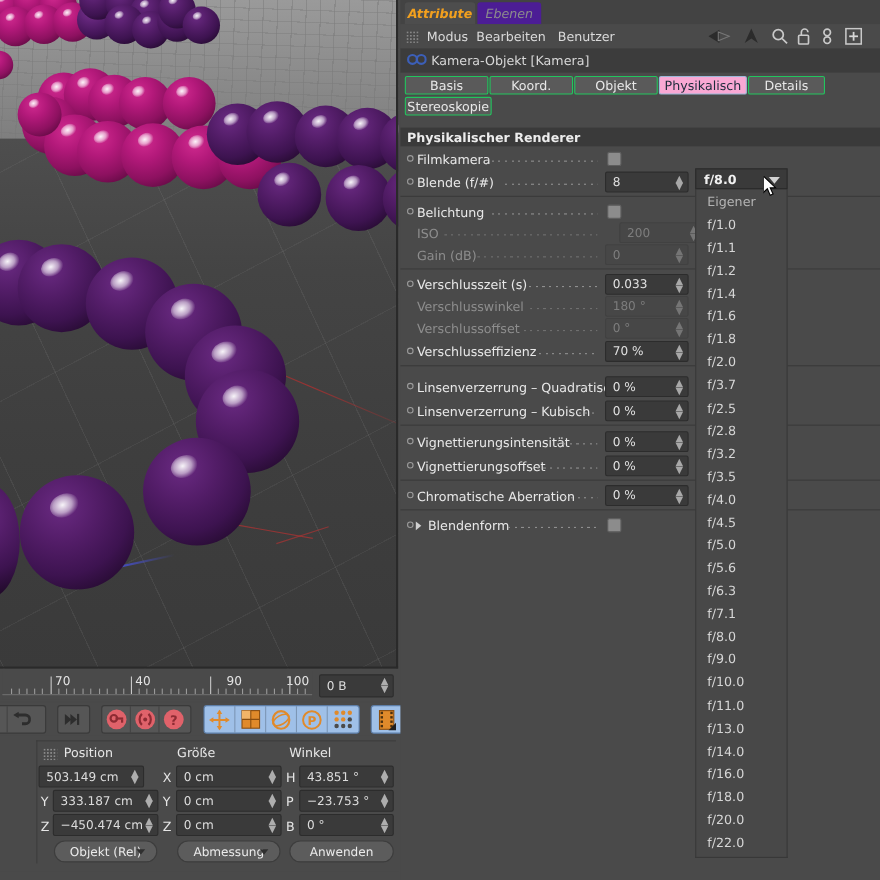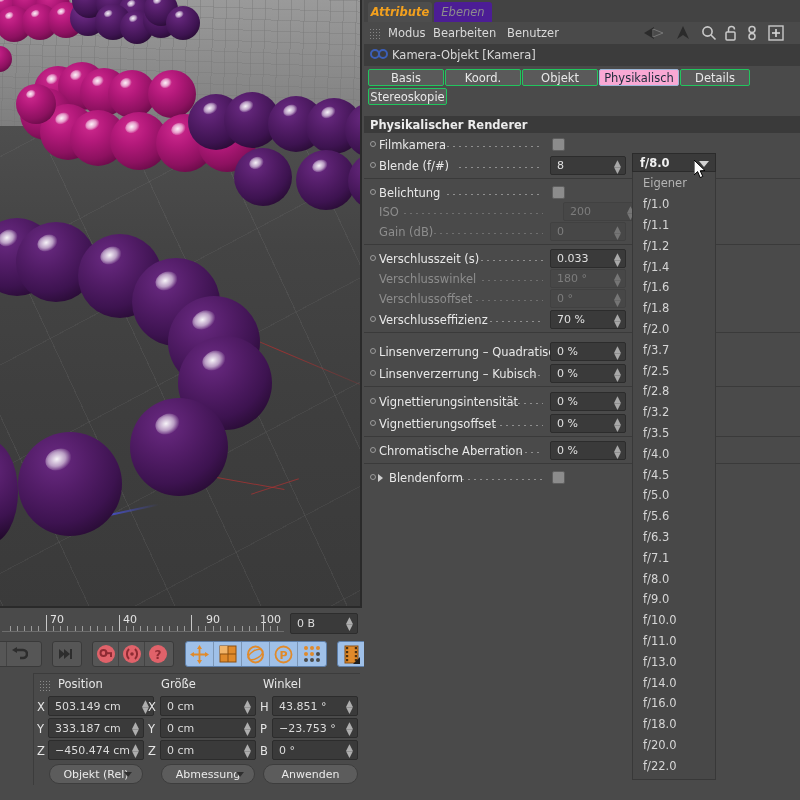--- a/index.html
+++ b/index.html
@@ -463,21 +463,21 @@
 
   <div class="coord">
     <div class="coord-inner">
       <div class="dots-ico"></div>
       <div class="coord-hdr" style="left:24px">Position</div>
       <div class="coord-hdr" style="left:127px">Größe</div>
       <div class="coord-hdr" style="left:229px">Winkel</div>
 
       <div class="crow" style="top:22px">
         <div class="clabel" style="left:3px;top:4px">X</div>
-        <div class="cfield" style="left:14px;width:106px">
+        <div class="cfield" style="left:1px;width:96px">
           <span>503.149 cm</span>
           <span class="spin">▲<br>▼</span>
         </div>
         <div class="clabel" style="left:114px;top:4px">X</div>
         <div class="cfield" style="left:126px;width:96px">
           <span>0 cm</span>
           <span class="spin">▲<br>▼</span>
         </div>
         <div class="clabel" style="left:226px;top:4px">H</div>
         <div class="cfield" style="left:238px;width:86px">

